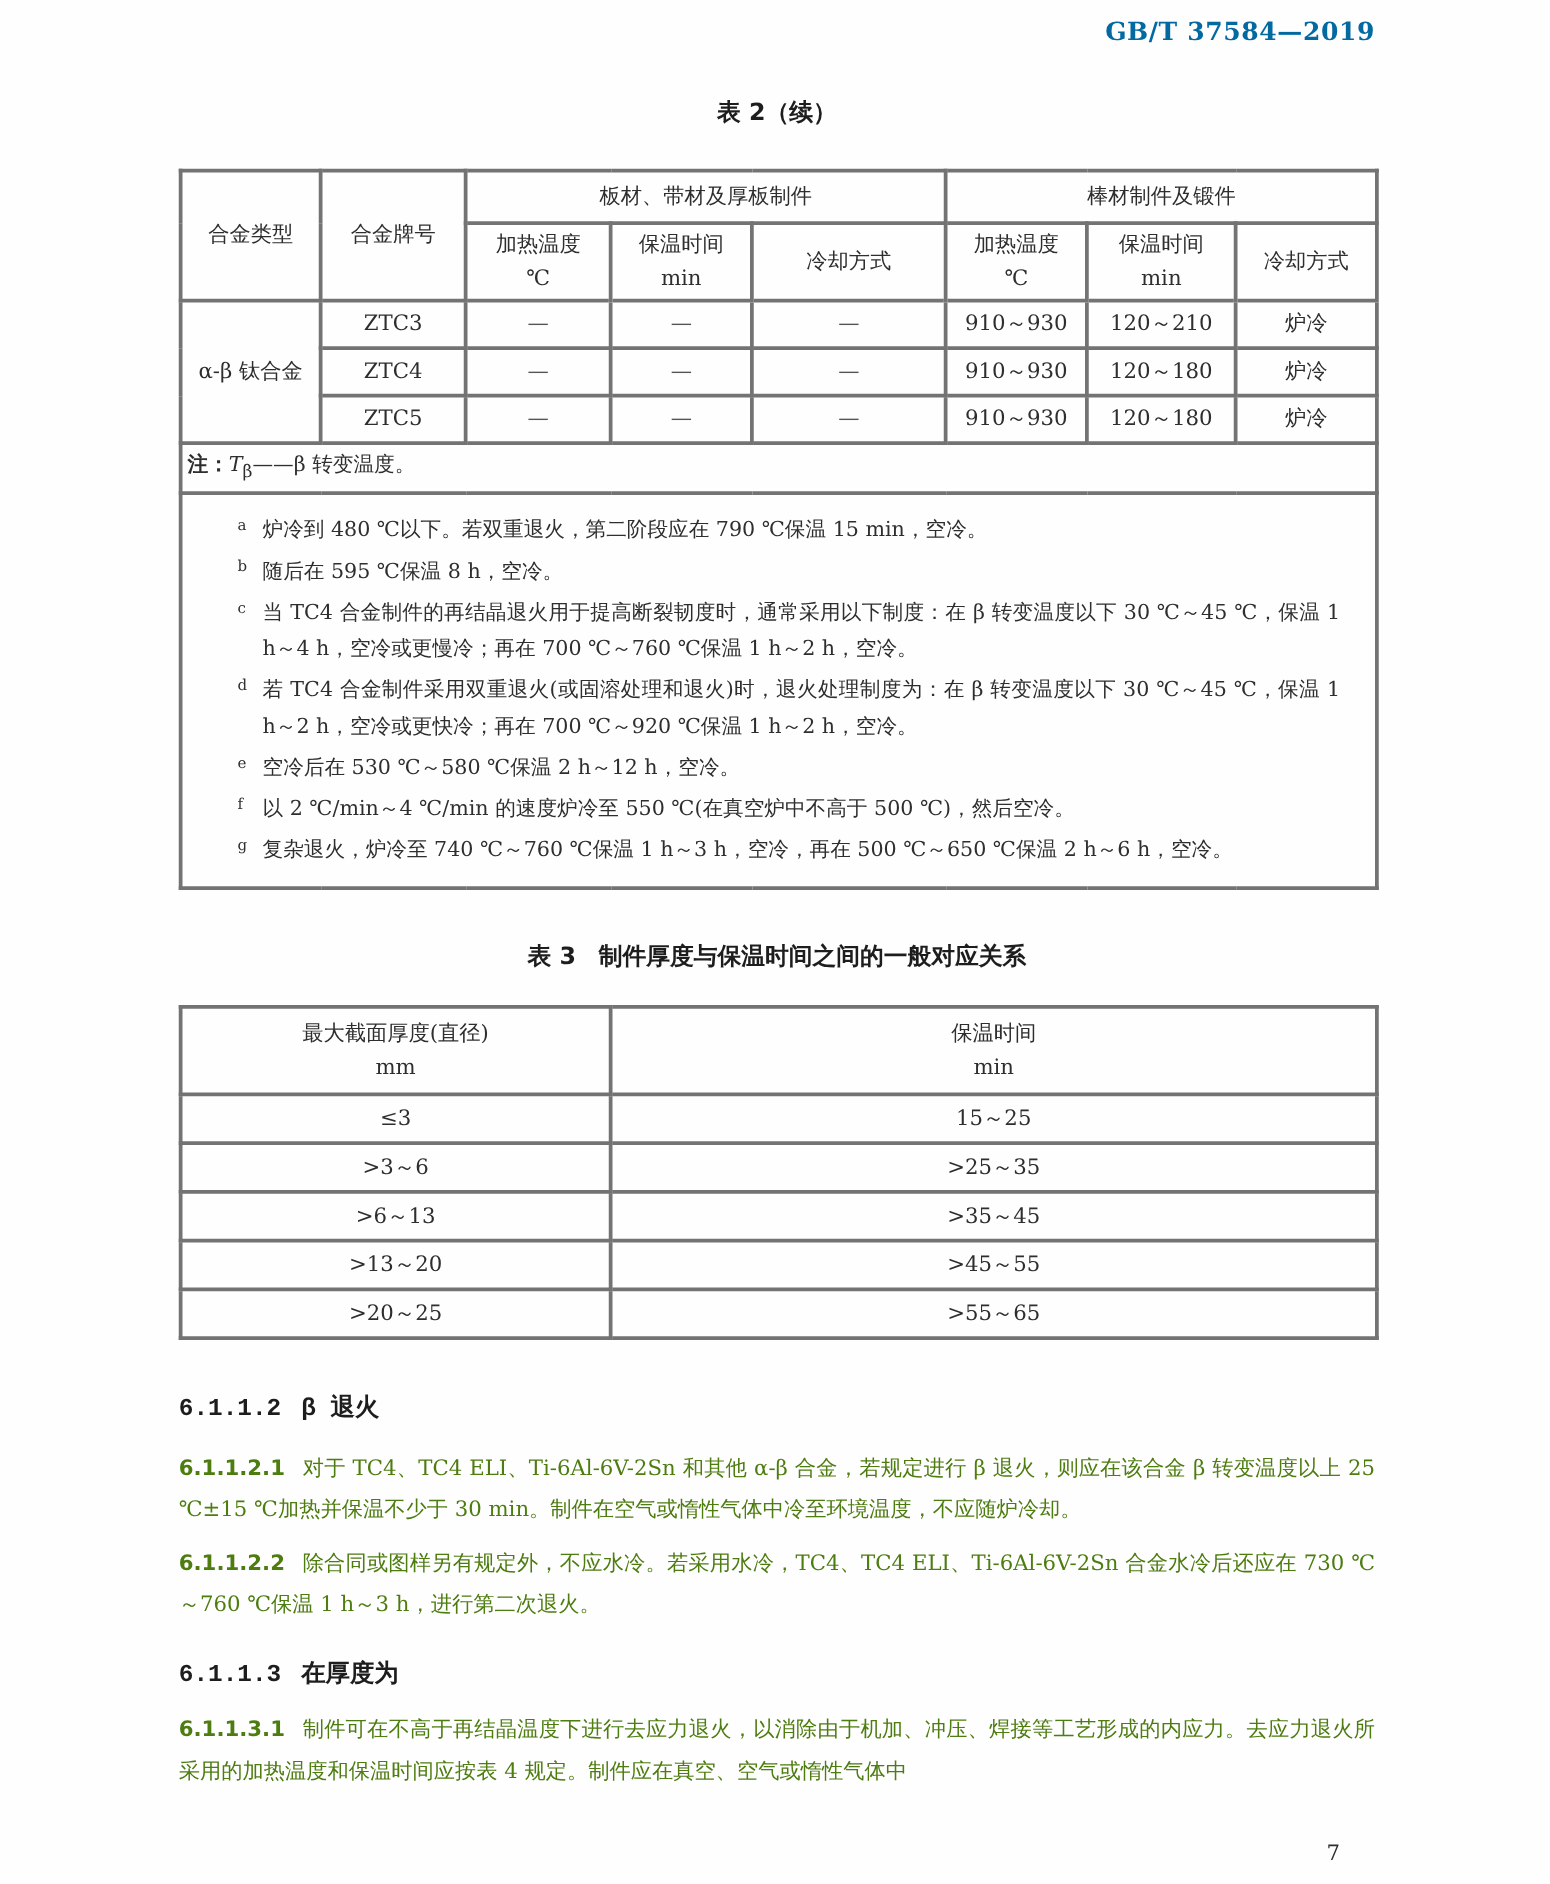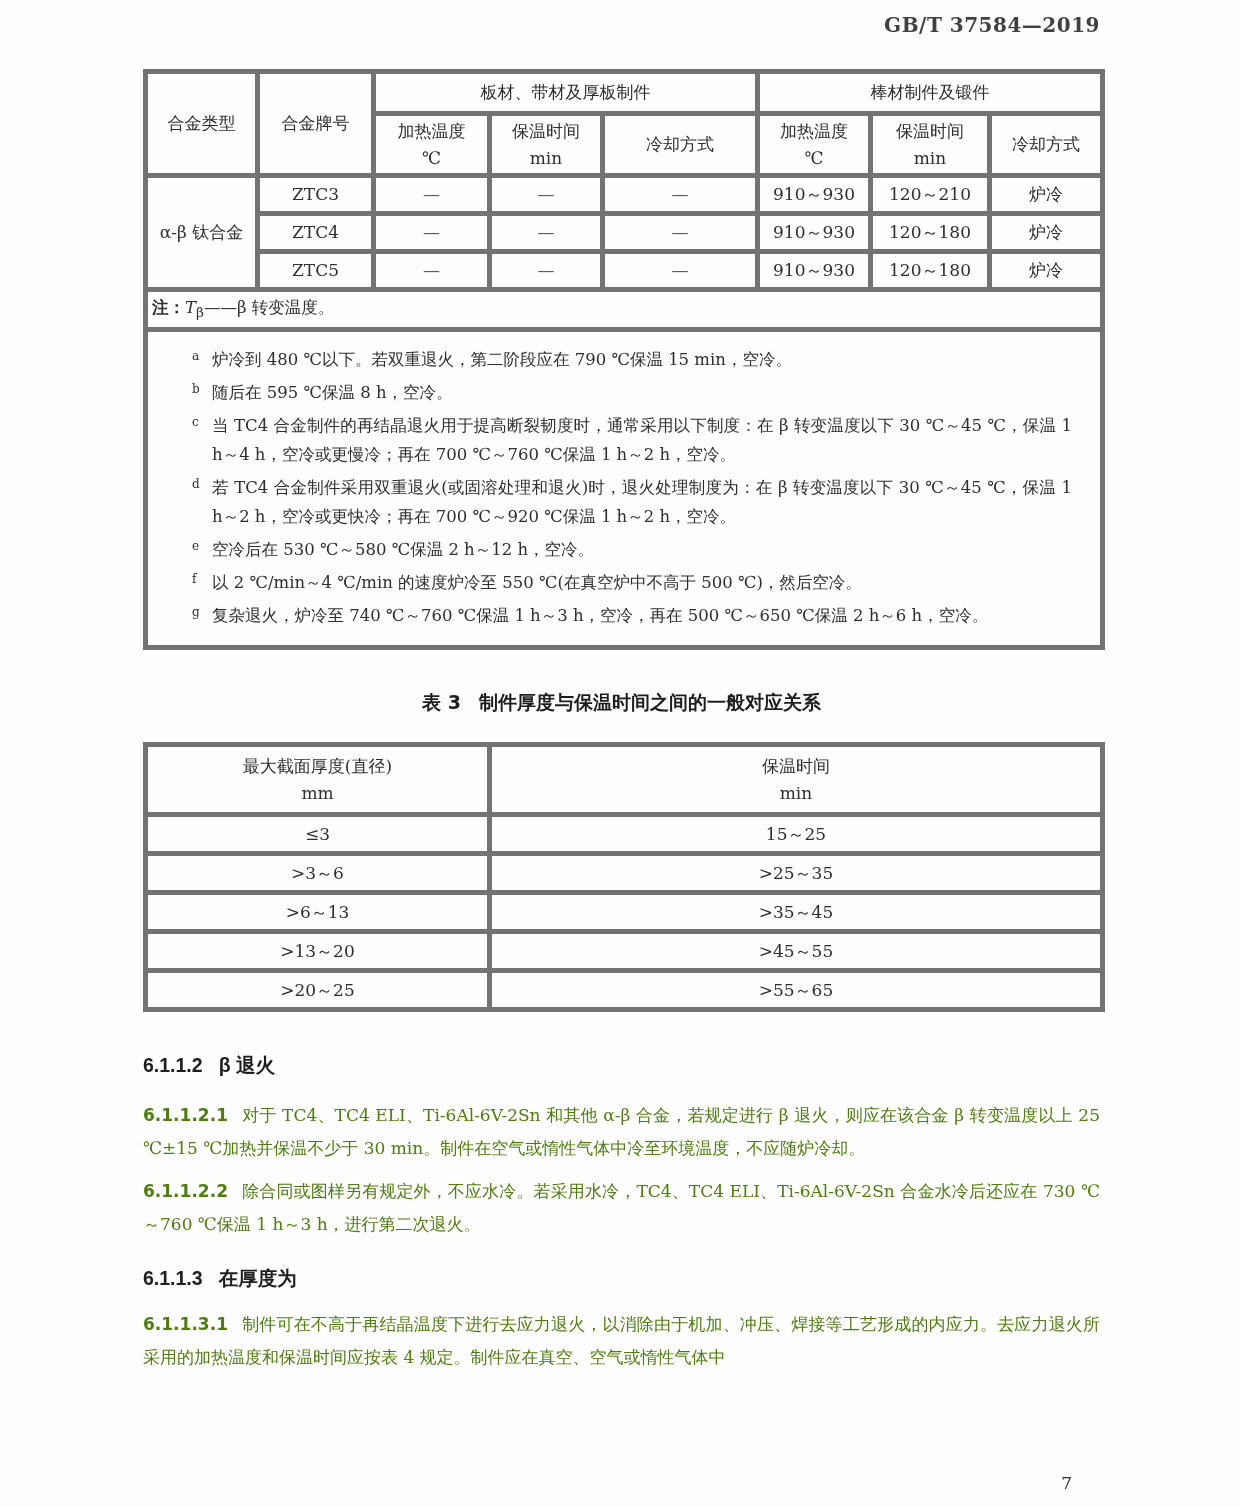--- a/index.html
+++ b/index.html
@@ -13,21 +13,21 @@
     overflow: hidden;
   }
   .content { width: 957px; margin-left: 143px; }
 
   .doc-header {
     padding-top: 13px;
     text-align: right;
     font-weight: bold;
     font-size: 20px;
     letter-spacing: 0.5px;
-    color: #404040;
+    color: #0369a1;
   }
 
   .tbl-title {
     margin-top: 40px;
     text-align: center;
     font-family: "DejaVu Sans", "Liberation Sans", sans-serif;
     font-weight: bold;
     font-size: 19px;
     color: #1d1d1d;
   }
@@ -35,21 +35,21 @@
 
   table.tbl {
     border-collapse: collapse;
     table-layout: fixed;
     width: 957px;
     border: 2px solid #3a3a3a;
     font-size: 17px;
     color: #2e2e2e;
   }
   table.tbl td {
-    border: 5px solid #737373;
+    border: 3px solid #737373;
     text-align: center;
     vertical-align: middle;
     padding: 2px 4px;
     line-height: 1.45;
   }
   .t2 { margin-top: 32px; }
   .t2 tr.h1 td { height: 42px; }
   .t2 tr.h2 td { height: 62px; border-bottom: 2px solid #3a3a3a; }
   .t2 tr.data td { height: 38px; }
   .t2 .dash { color: #555; }
@@ -80,21 +80,21 @@
   }
 
   .t3 { margin-top: 26px; }
   .t3 tr.h td { height: 70px; }
   .t3 tr.data td { height: 39px; }
 
   .hdr-2line div { line-height: 1.55; }
 
   .clause-heading {
     margin-top: 40px;
-    font-family: Liberation Sans, sans-serif;
+    font-family: Liberation Mono, monospace;
     font-weight: bold;
     font-size: 19.5px;
     color: #1d1d1d;
   }
   .clause-heading .clause-num { margin-right: 16px; }
 
   .body-p {
     margin: 20px 0 0 0;
     font-size: 17px;
     line-height: 33px;
@@ -118,20 +118,21 @@
     color: #2e2e2e;
   }
 </style>
 </head>
 <body>
 
 <div class="content">
 
   <div class="doc-header">GB/T 37584—2019</div>
 
+  <div class="tbl-title">表 2（续）</div>
 
   <table class="tbl t2">
     <colgroup>
       <col style="width:112px">
         <col style="width:116px">
         <col style="width:116px">
         <col style="width:113px">
       <col style="width:155px">
         <col style="width:113px">
         <col style="width:119px">

